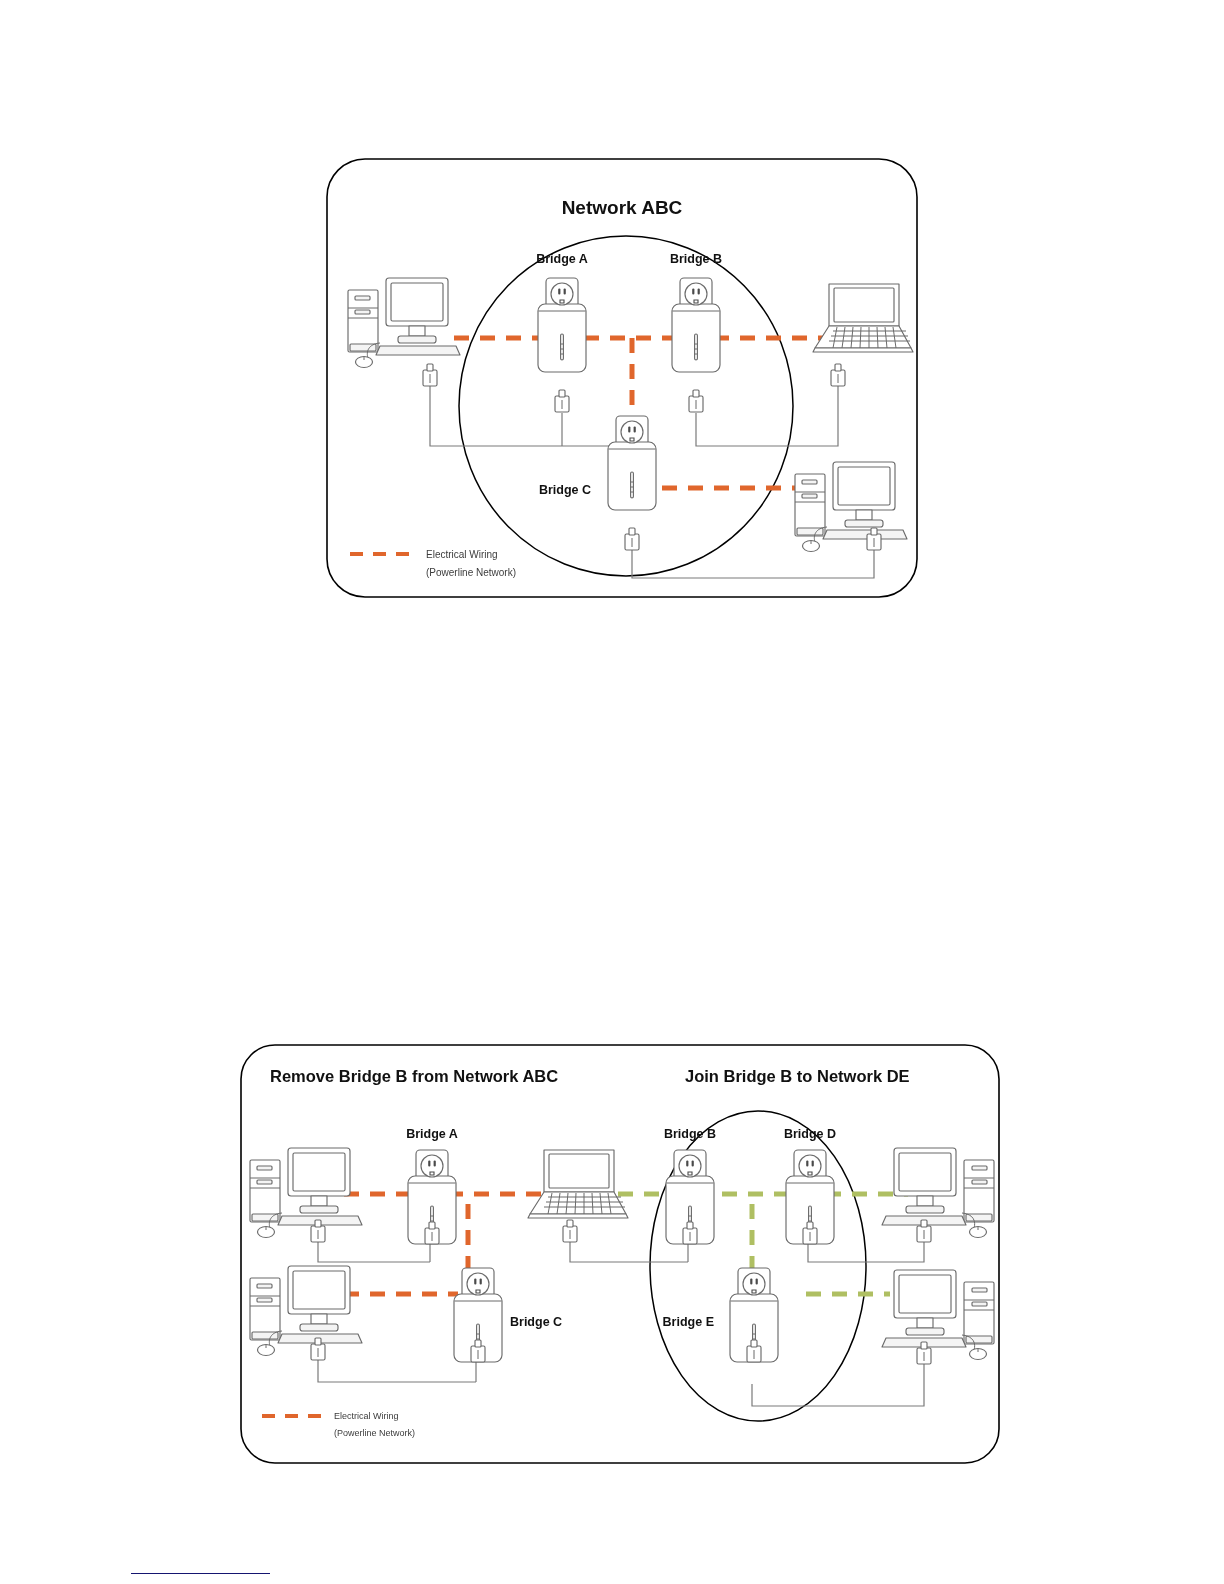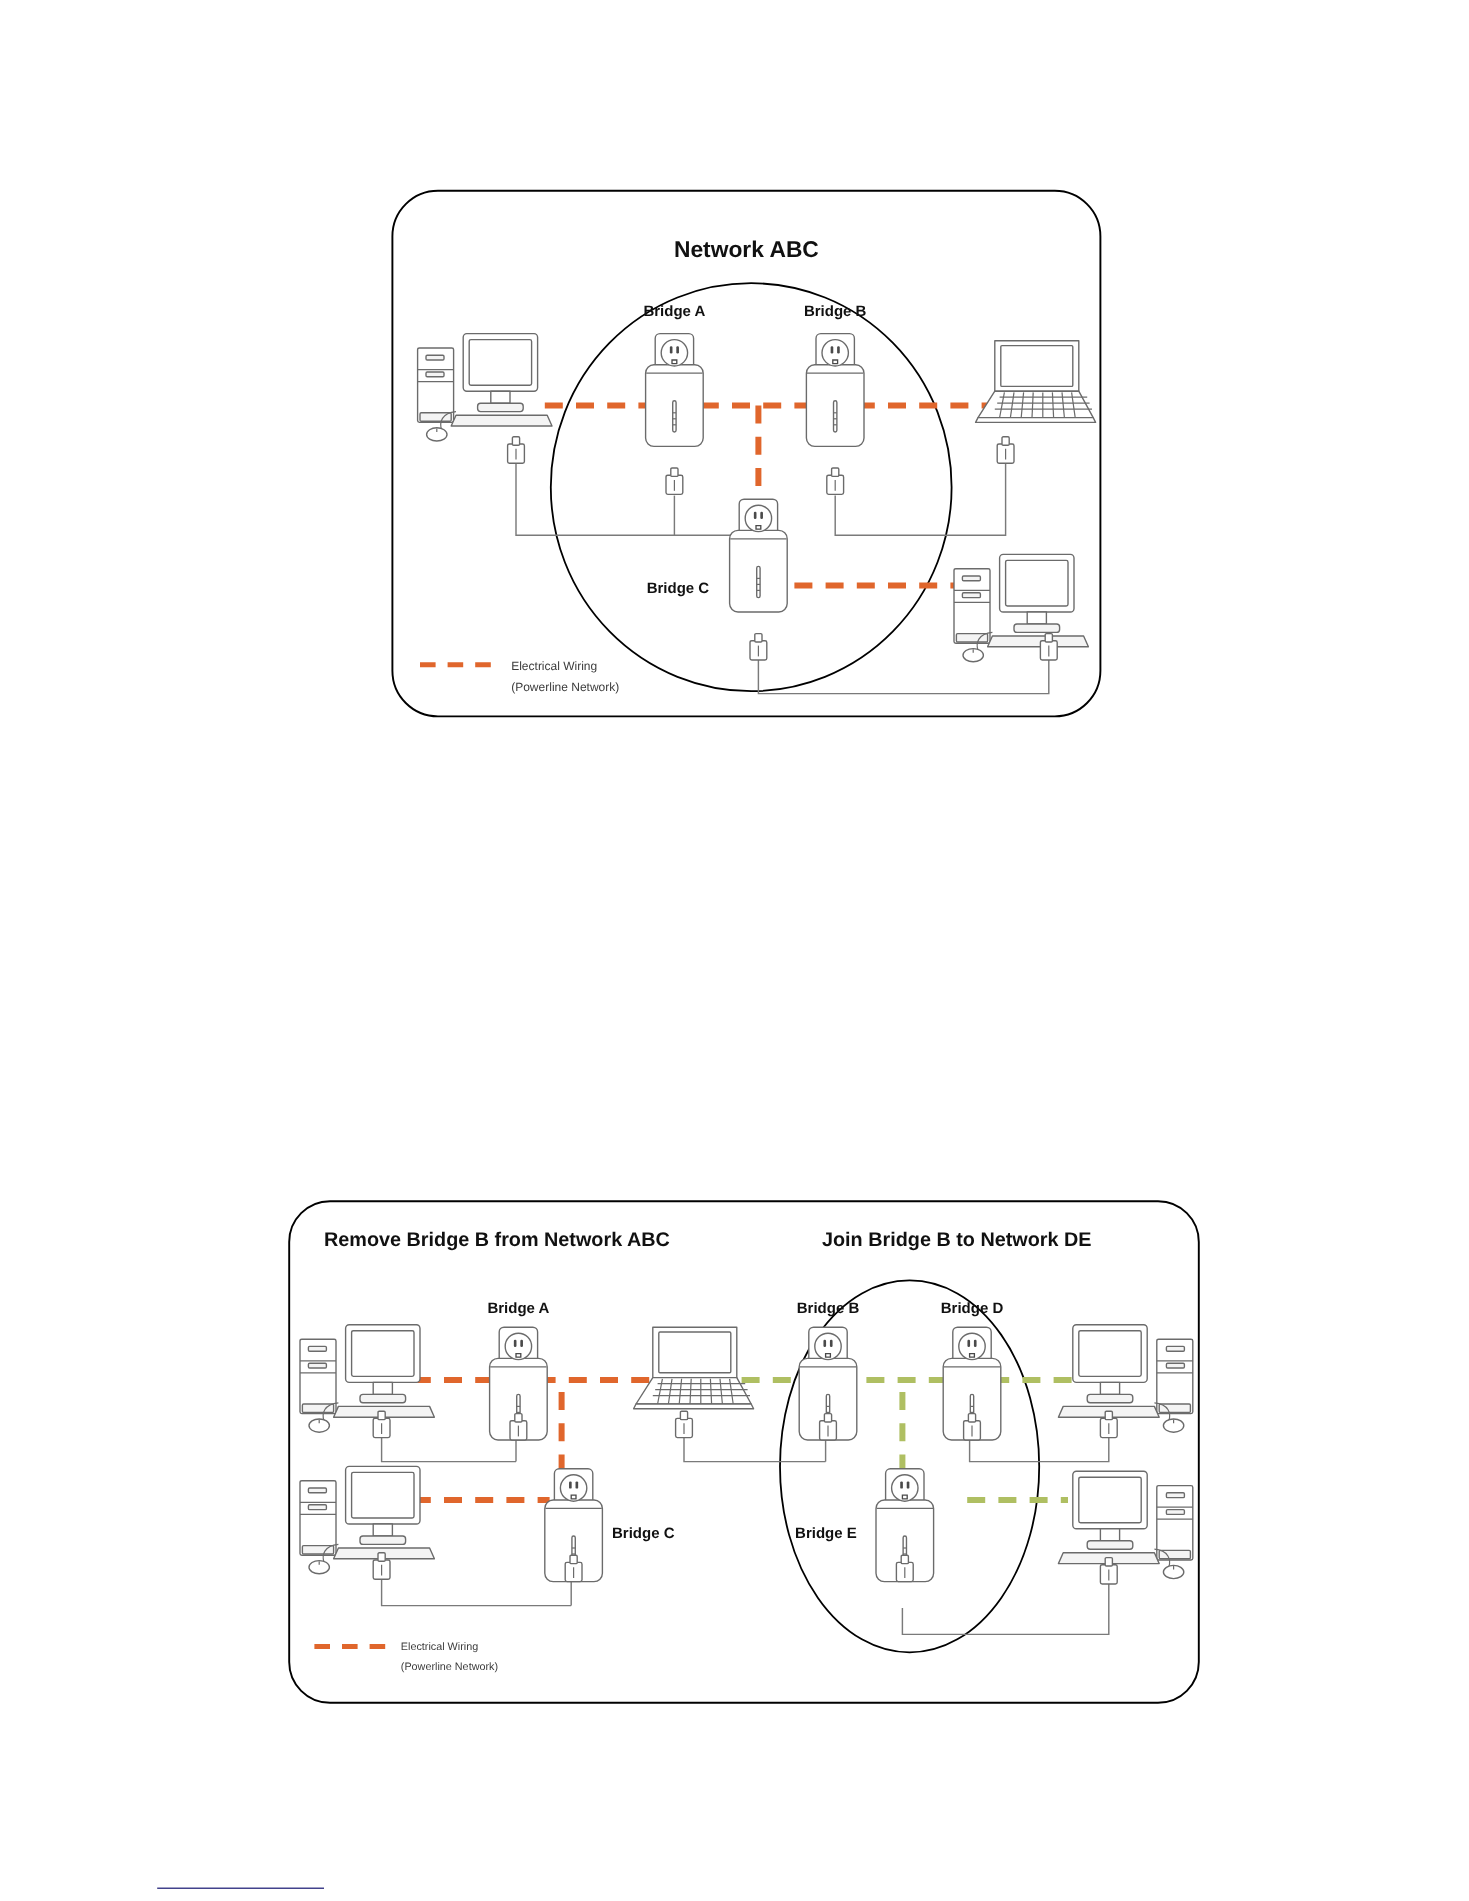--- a/index.html
+++ b/index.html
@@ -9,21 +9,21 @@
   body {
     width: 1224px; height: 1584px;
     position: relative;
     font-family: "Liberation Sans", sans-serif;
     overflow: hidden;
   }
   .page { position: absolute; inset: 0; }
 
   .fig { position: absolute; }
   #figure-1 { left: 326px; top: 158px; width: 497px; height: 440px; }
-  #figure-2 { left: 240px; top: 1000px; width: 760px; height: 420px; }
+  #figure-2 { left: 240px; top: 1044px; width: 760px; height: 420px; }
 
   svg { display: block; overflow: visible; }
 
   .panel-border { fill: #ffffff; stroke: #000000; stroke-width: 1.6; }
   .net-ellipse { fill: none; stroke: #000000; stroke-width: 1.5; }
 
   .title-txt {
     font-family: "Liberation Sans", sans-serif;
     font-weight: bold;
     fill: #111111;

